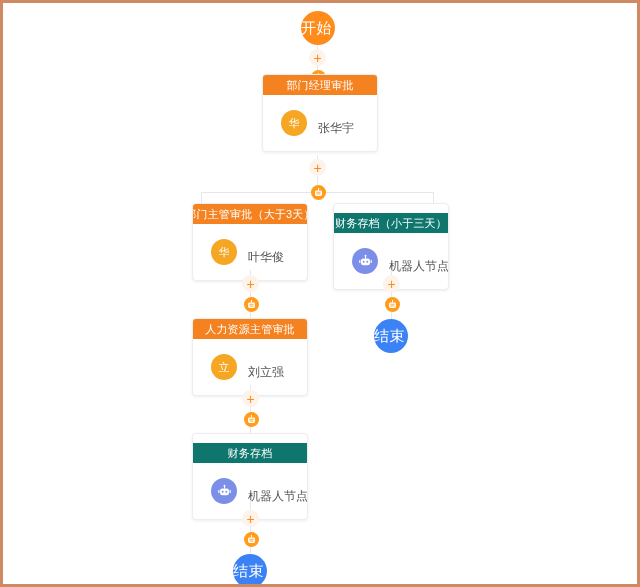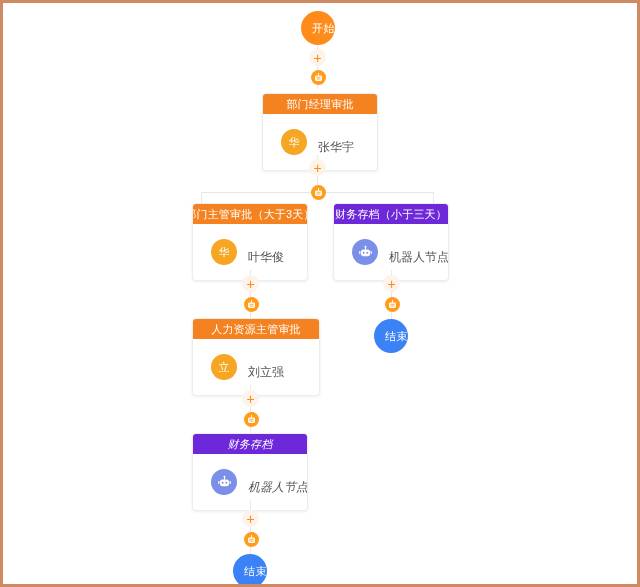--- a/index.html
+++ b/index.html
@@ -27,23 +27,23 @@
   
   .abs { position: absolute; }
 
   
   .terminal {
     width: 34px;
     height: 34px;
     border-radius: 50%;
     display: flex;
     align-items: center;
-    justify-content: flex-end;
+    justify-content: flex-start;
     color: #ffffff;
-    font-size: 11px;
+    font-size: 15px;
     letter-spacing: 0.5px;
     user-select: none;
   }
   .terminal.start { background: #ff8c1a; }
   .terminal.end   { background: #3b82f6; }
 
   
   .vline {
     width: 1px;
     background: #e8e8e8;
@@ -96,21 +96,21 @@
     height: 20px;
     display: flex;
     align-items: center;
     justify-content: center;
     color: #ffffff;
     font-size: 11px;
     white-space: nowrap;
     letter-spacing: 0.2px;
   }
   .card-header.orange { background: #f58220; }
-  .card-header.blue   { background: #6d28d9; }
+  .card-header.blue   { background: #0f766e; margin-top: 9px; }
 
   .card-body {
     display: flex;
     align-items: center;
     padding: 13px 0 13px 18px;
     min-height: 56px;
   }
 
   .avatar {
     width: 26px;
@@ -156,21 +156,21 @@
     <svg width="11" height="11" viewBox="0 0 16 16" aria-hidden="true">
       <rect x="3" y="5" width="10" height="8" rx="2" fill="#ffffff"></rect>
       <rect x="7.3" y="1.5" width="1.4" height="3.6" fill="#ffffff"></rect>
       <rect x="5" y="7" width="6" height="1.2" fill="#ff9c1a"></rect>
       <rect x="5" y="9.6" width="6" height="1.2" fill="#ff9c1a"></rect>
     </svg>
   </div>
 
   <div class="abs vline" style="left:314px; top:82px; height:4px;"></div>
 
-  <div class="abs card" style="left:259px; top:90px; width:116px;">
+  <div class="abs card" style="left:259px; top:71px; width:116px;">
     <div class="card-header orange">部门经理审批</div>
     <div class="card-body">
       <div class="avatar orange">
         <span>华</span>
       </div>
       <div class="assignee">张华宇</div>
     </div>
   </div>
 
   <div class="abs vline" style="left:314px; top:152px; height:10px;"></div>
@@ -249,21 +249,21 @@
   <div class="abs glyph" style="left:241px; top:294px;">
     <svg width="11" height="11" viewBox="0 0 16 16" aria-hidden="true">
       <rect x="3" y="5" width="10" height="8" rx="2" fill="#ffffff"></rect>
       <rect x="7.3" y="1.5" width="1.4" height="3.6" fill="#ffffff"></rect>
       <rect x="5" y="7" width="6" height="1.2" fill="#ff9c1a"></rect>
       <rect x="5" y="9.6" width="6" height="1.2" fill="#ff9c1a"></rect>
     </svg>
   </div>
   <div class="abs vline" style="left:247px; top:309px; height:7px;"></div>
 
-  <div class="abs card" style="left:189px; top:315px; width:128px;">
+  <div class="abs card" style="left:189px; top:315px; width:116px;">
     <div class="card-header orange">人力资源主管审批</div>
     <div class="card-body">
       <div class="avatar orange">
         <span>立</span>
       </div>
       <div class="assignee">刘立强</div>
     </div>
   </div>
 
   <div class="abs vline" style="left:247px; top:382px; height:10px;"></div>
@@ -274,21 +274,21 @@
   <div class="abs glyph" style="left:241px; top:409px;">
     <svg width="11" height="11" viewBox="0 0 16 16" aria-hidden="true">
       <rect x="3" y="5" width="10" height="8" rx="2" fill="#ffffff"></rect>
       <rect x="7.3" y="1.5" width="1.4" height="3.6" fill="#ffffff"></rect>
       <rect x="5" y="7" width="6" height="1.2" fill="#ff9c1a"></rect>
       <rect x="5" y="9.6" width="6" height="1.2" fill="#ff9c1a"></rect>
     </svg>
   </div>
   <div class="abs vline" style="left:247px; top:424px; height:7px;"></div>
 
-  <div class="abs card" style="left:189px; top:430px; width:116px;font-style:italic;">
+  <div class="abs card" style="left:189px; top:430px; width:116px;">
     <div class="card-header blue">财务存档</div>
     <div class="card-body">
       <div class="avatar blue">
         <svg width="15" height="15" viewBox="0 0 20 20" aria-hidden="true">
           <rect x="4" y="6" width="12" height="9" rx="3" fill="#ffffff"></rect>
           <rect x="9.3" y="2.5" width="1.4" height="3.6" fill="#ffffff"></rect>
           <circle cx="10" cy="2.2" r="1.3" fill="#ffffff"></circle>
           <circle cx="7.6" cy="10.2" r="1.3" fill="#7b8fe8"></circle>
           <circle cx="12.4" cy="10.2" r="1.3" fill="#7b8fe8"></circle>
           <rect x="1.6" y="8" width="1.6" height="4" rx="0.8" fill="#ffffff"></rect>

